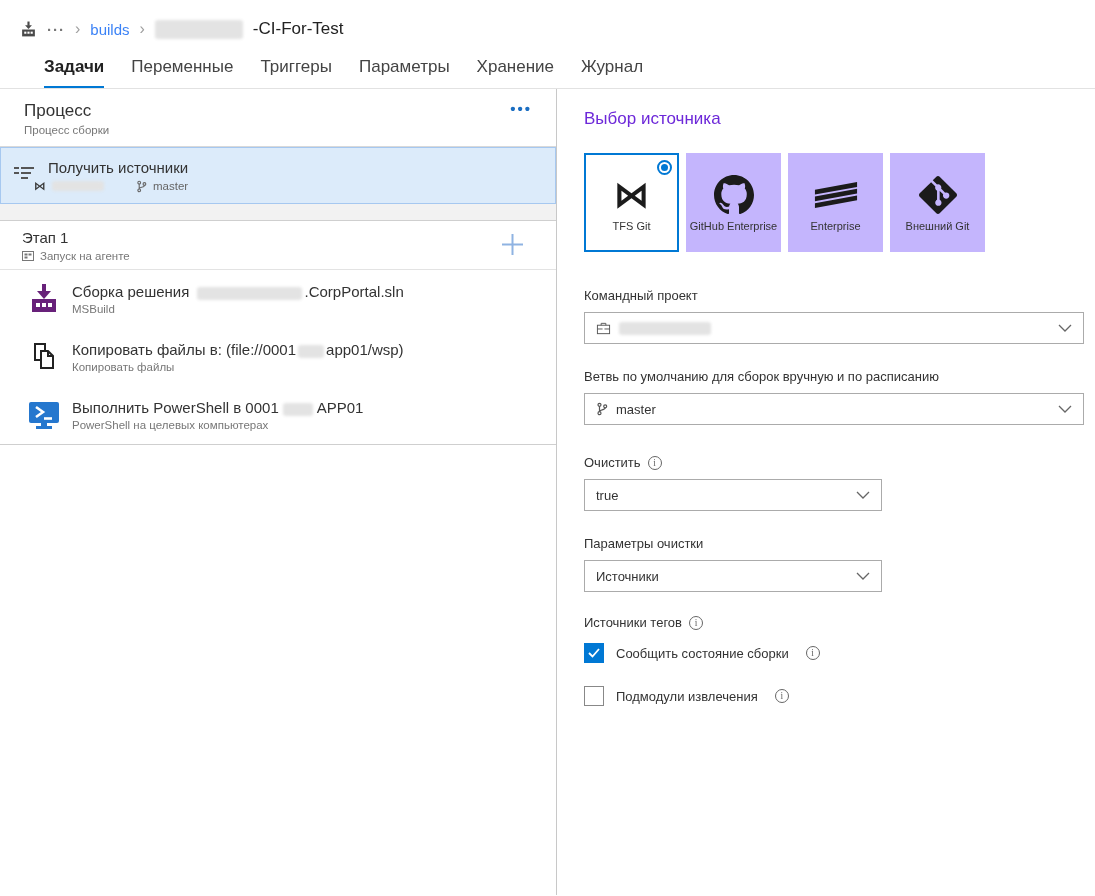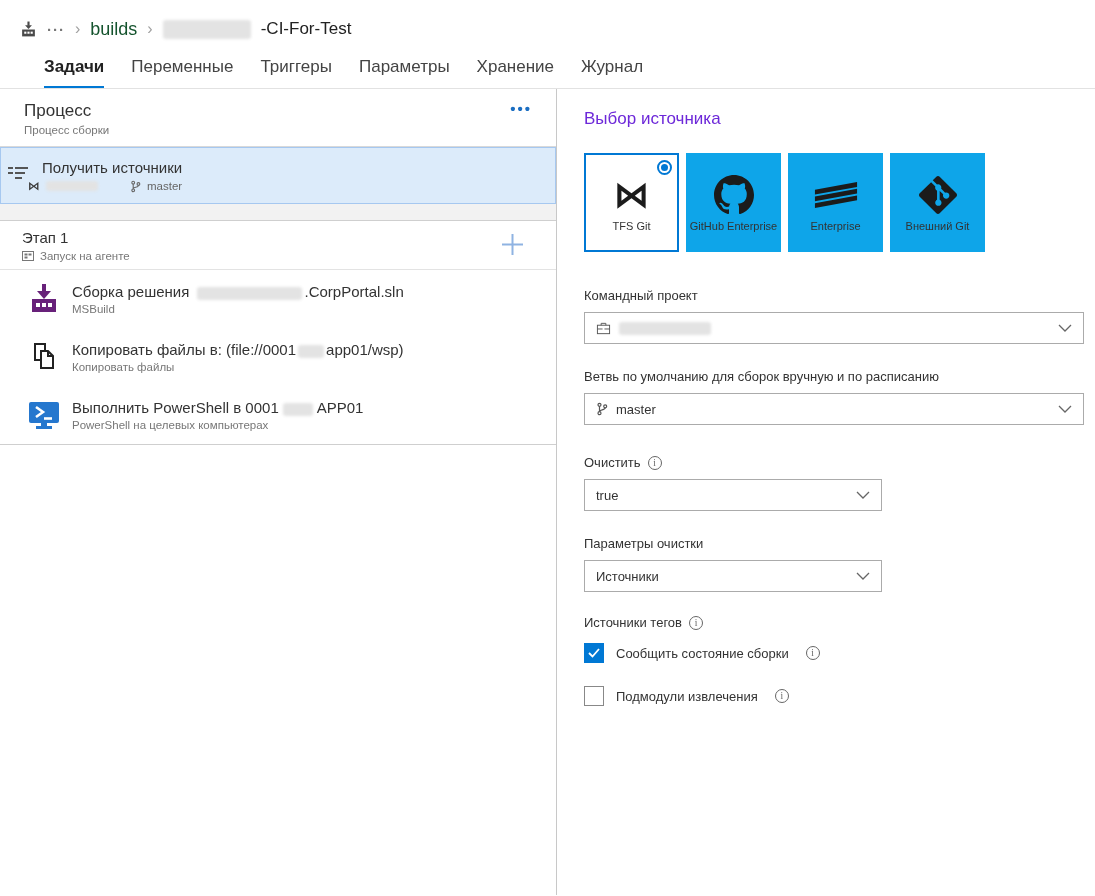--- a/index.html
+++ b/index.html
@@ -7,39 +7,39 @@
   .app {
     position:relative; width:1095px; height:896px; overflow:hidden;
     background:#fff; font-family:"Liberation Sans", sans-serif; color:#333;
   }
   
   .hdr { padding:16px 0 0 20px; }
   .crumbs { display:flex; align-items:center; gap:10px; height:26px; }
   .crumb-icon { width:17px; height:17px; display:inline-flex; }
   .crumb-ellipsis { color:#777; font-weight:bold; font-size:15px; letter-spacing:1px; cursor:pointer; }
   .crumb-sep { color:#a0a0a0; font-size:16px; }
-  .crumb-link { color:#14532d; font-size:18px; text-decoration:none; cursor:pointer; }
+  .crumb-link { color:#3b82f6; font-size:15px; text-decoration:none; cursor:pointer; }
   .crumb-title { color:#222; font-size:17px; }
   .tabs { display:flex; gap:27px; margin:15px 0 0 24px; font-size:17px; color:#444; }
   .tab { padding-bottom:9px; cursor:pointer; position:relative; }
   .tab.active { color:#222; font-weight:bold; border-bottom:2px solid #0078d4; }
   .hdr-rule { border-bottom:1px solid #e2e2e2; }
   
   .main { display:flex; height:806px; }
   .left { width:557px; border-right:1px solid #c8c8c8; background:#fff; }
   .right { flex:1; padding:14px 13px 0 27px; overflow:hidden; }
   
   .proc-hdr { position:relative; padding:12px 24px 10px 24px; border-bottom:1px solid #d9d9d9; }
   .proc-title { font-size:17px; color:#333; }
   .proc-sub { font-size:11.5px; color:#777; margin-top:3px; }
   .proc-menu { position:absolute; right:24px; top:12px; color:#1b6ec2; font-weight:bold;
                font-size:15px; letter-spacing:2px; cursor:pointer; line-height:1; }
   
   .getsrc {
-    display:flex; align-items:center; height:57px; padding-left:7px;
+    display:flex; align-items:center; height:57px; padding-left:13px;
     background:#dcebfa; border:1px solid #a6c8f0; cursor:pointer;
   }
   .steps-ic { width:20px; margin-right:14px; flex:none; }
   .getsrc-title { font-size:15px; color:#333; }
   .getsrc-meta { display:flex; align-items:center; gap:6px; margin:4px 0 0 -14px; }
   .vs-glyph-sm { font-family:"DejaVu Sans", sans-serif; font-weight:bold; font-size:12px; color:#3b3b3b; line-height:1; }
   .meta-txt { font-size:11.5px; color:#666; }
   .gap-band { height:16px; background:#f2f2f2; }
   
   .phase { position:relative; padding:8px 24px 7px 22px; border-top:1px solid #cfcfcf; border-bottom:1px solid #e3e3e3; background:#fff; }
@@ -58,21 +58,21 @@
   .r-meta  { width:52px; height:10px; }
   .r-t1 { width:105px; height:13px; margin:0 3px; }
   .r-t2 { width:26px;  height:13px; margin:0 2px; }
   .r-t3 { width:30px;  height:13px; margin:0 4px; }
   .r-dd1 { width:92px; height:13px; }
   .r-dd2 { width:64px; height:13px; }
   
   .sec-heading { font-size:17px; color:#6d28d9; margin:6px 0 24px 0; }
   .tiles { display:flex; gap:7px; margin-bottom:36px; }
   .tile {
-    width:95px; height:99px; background:#0ea5e9; border:2px solid transparent;
+    width:95px; height:99px; background:#c4b5fd; border:2px solid transparent;
     position:relative; display:flex; flex-direction:column; align-items:center;
     justify-content:flex-start; padding-top:18px; cursor:pointer;
   }
   .tile.selected { background:#fff; border-color:#0078d4; }
   .tile-ic { height:44px; display:flex; align-items:center; justify-content:center; }
   .vs-glyph-lg { font-family:"DejaVu Sans", sans-serif; font-weight:bold; font-size:36px; color:#1b1b1b; line-height:1; }
   .tile-label { font-size:11px; color:#333; text-align:center; line-height:15px; margin-top:2px; }
   .tile-radio { position:absolute; top:5px; right:5px; width:15px; height:15px; border-radius:50%;
                 border:2px solid #0078d4; background:#fff; display:flex; align-items:center; justify-content:center; }
   .tile-radio .dot { width:7px; height:7px; border-radius:50%; background:#0078d4; }

